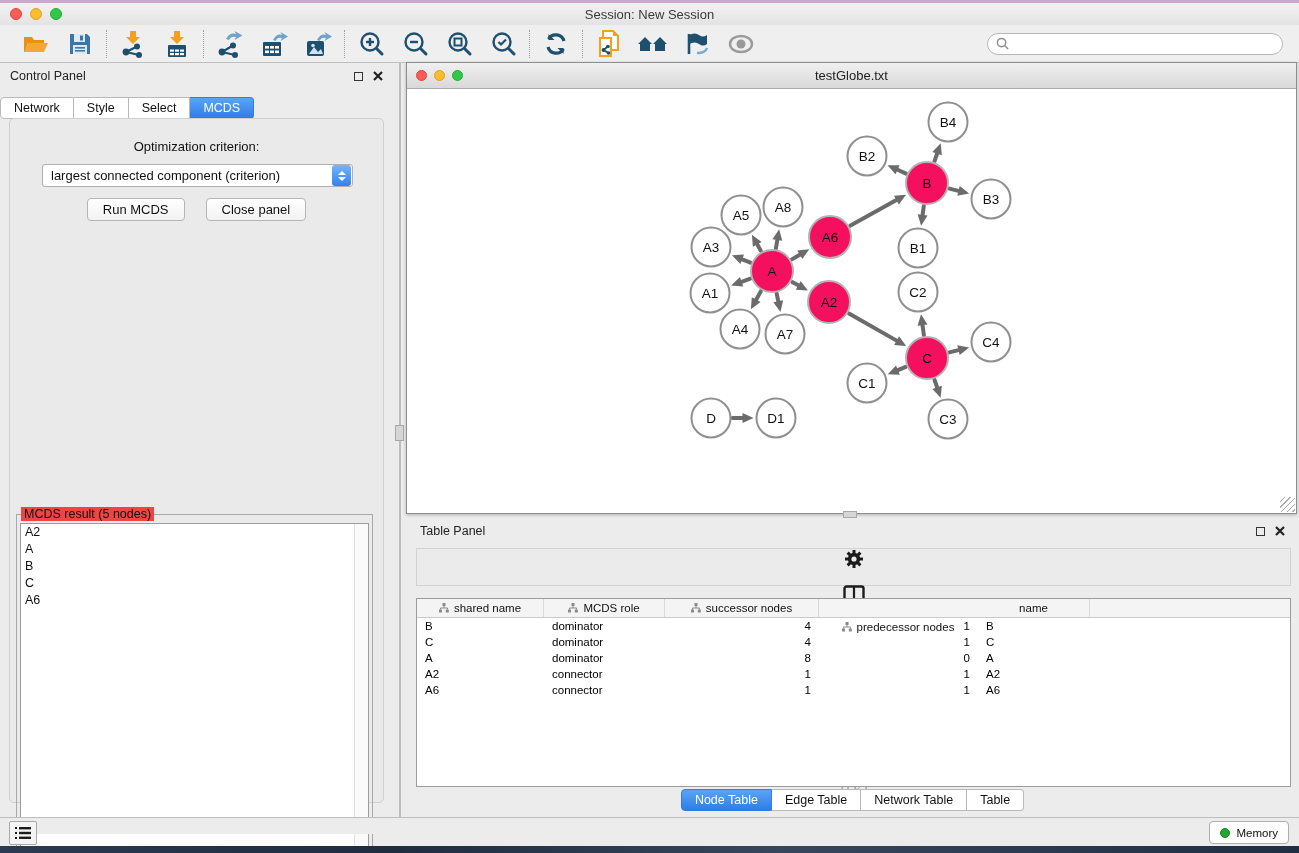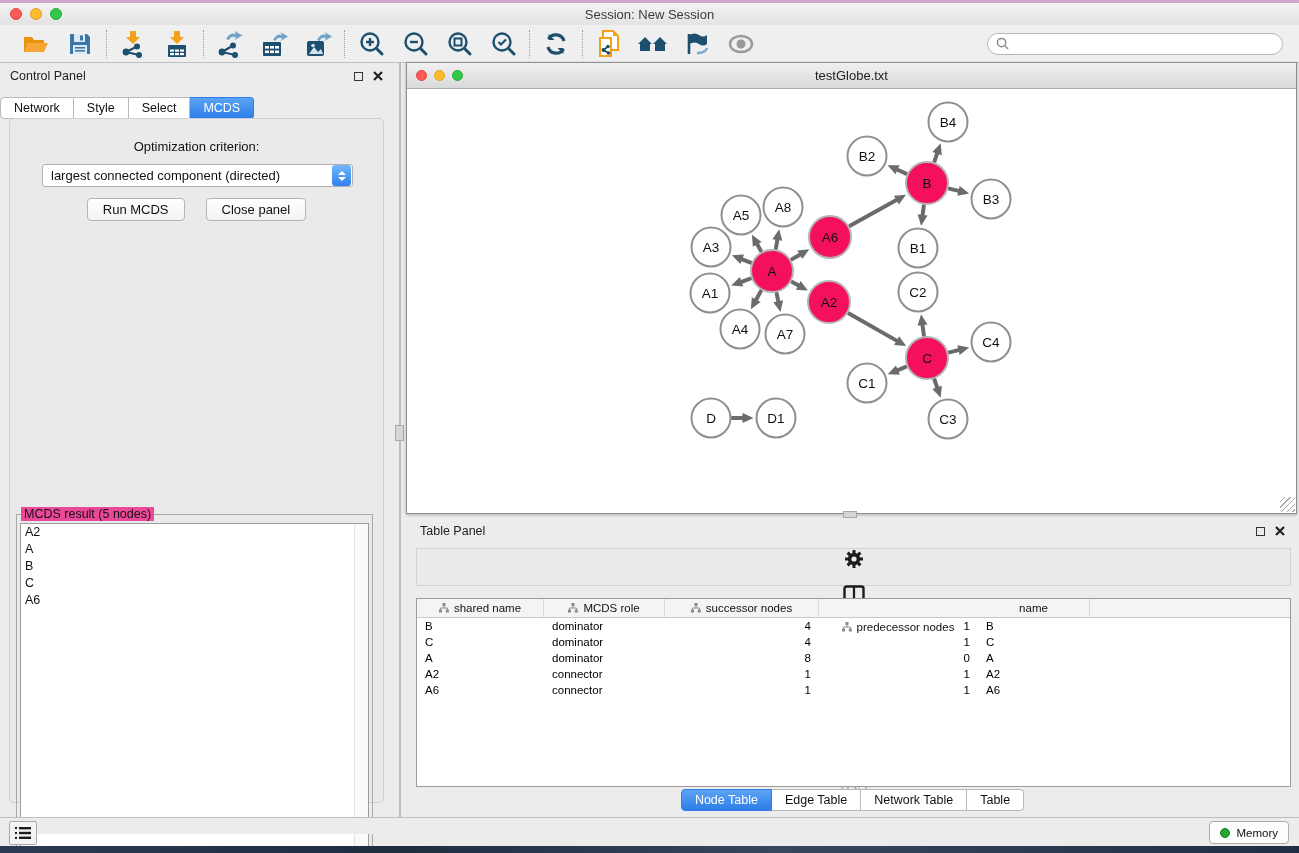--- a/index.html
+++ b/index.html
@@ -56,21 +56,21 @@
     align-items:center; justify-content:center; gap:2px; }
   .chev { width:0; height:0; border-left:4px solid transparent; border-right:4px solid transparent; }
   .chev.up { border-bottom:4px solid #fff; }
   .chev.dn { border-top:4px solid #fff; }
   .btn-row { display:flex; justify-content:center; gap:21px; margin-top:11px; }
   .push-btn { font-size:13px; color:#111; background:linear-gradient(#ffffff,#f2f2f2);
     border:1px solid #b5b5b5; border-radius:4px; padding:3px 15px; cursor:pointer; }
 
   .result-group { position:absolute; left:6px; right:10px; top:395px; height:338px;
     border:1px solid #a9a9a9; }
-  .result-legend { position:absolute; top:-8px; left:4px; background:#ec4899; font-size:12.5px;
+  .result-legend { position:absolute; top:-8px; left:4px; background:#ef4444; font-size:12.5px;
     color:#111; padding:0 3px; }
   .result-list { position:absolute; left:3px; right:3px; top:8px; bottom:3px; background:#fff;
     border:1px solid #9c9c9c; overflow:hidden; font-size:12.5px; color:#111; }
   .result-list .item { padding:1px 4px; line-height:15px; }
   .result-scroll { position:absolute; right:0; top:0; bottom:0; width:14px; background:#fafafa;
     border-left:1px solid #e2e2e2; }
 
   
   .split-v { position:absolute; left:399px; top:0; width:2px; height:754px; background:#bdbdbd; }
   .split-v-grip { position:absolute; left:395px; top:362px; width:9px; height:16px;
@@ -327,21 +327,21 @@
     <div class="cp-tabs" id="cp-tabs">
         <div class="seg-tab">Network</div>
         <div class="seg-tab">Style</div>
         <div class="seg-tab">Select</div>
         <div class="seg-tab active">MCDS</div>
       </div>
     <div class="cp-content">
       <div class="opt-label">Optimization criterion:</div>
       <div class="select-row">
         <div class="mock-select">
-          <span class="sel-text">largest connected component (directed)</span>
+          <span class="sel-text">largest connected component (criterion)</span>
           <span class="sel-stepper">
             <span class="chev up"></span>
               <span class="chev dn"></span>
           </span>
         </div>
       </div>
       <div class="btn-row">
         <button class="push-btn">Run MCDS</button>
         <button class="push-btn">Close panel</button>
       </div>

